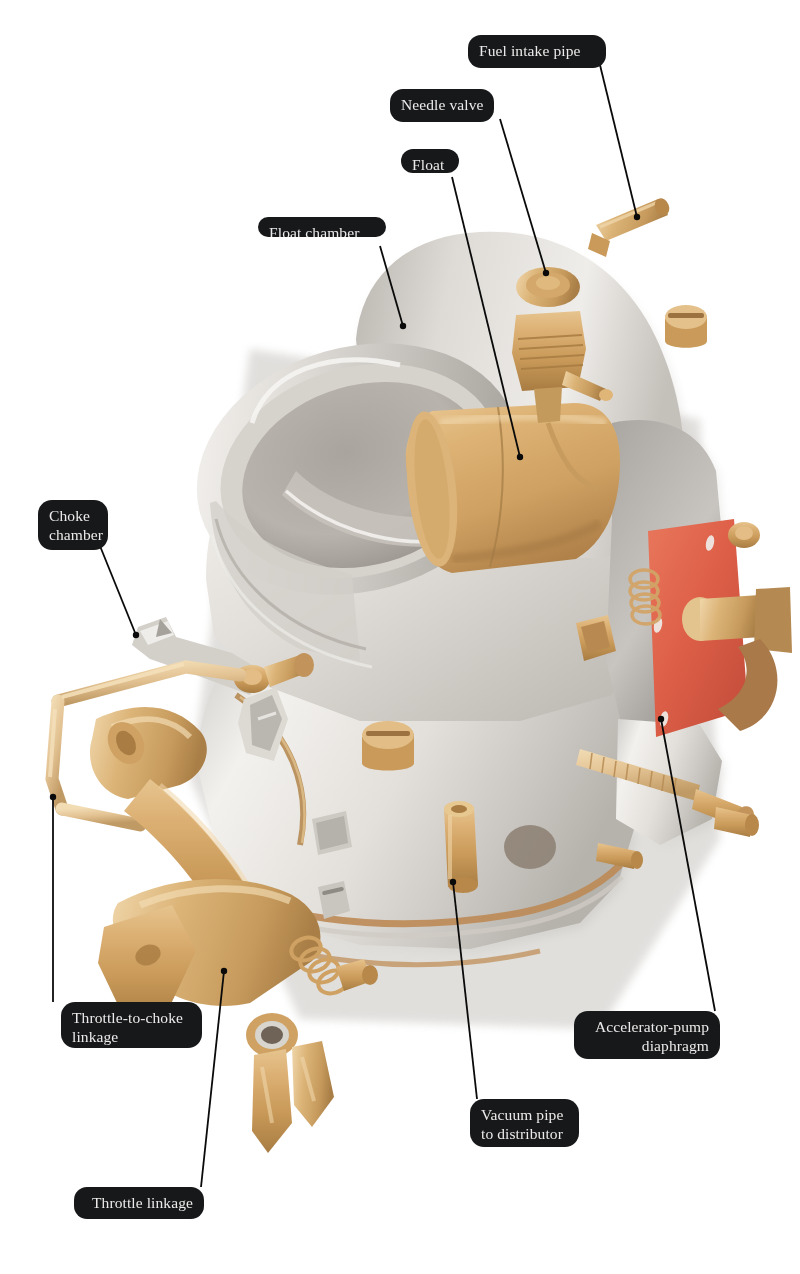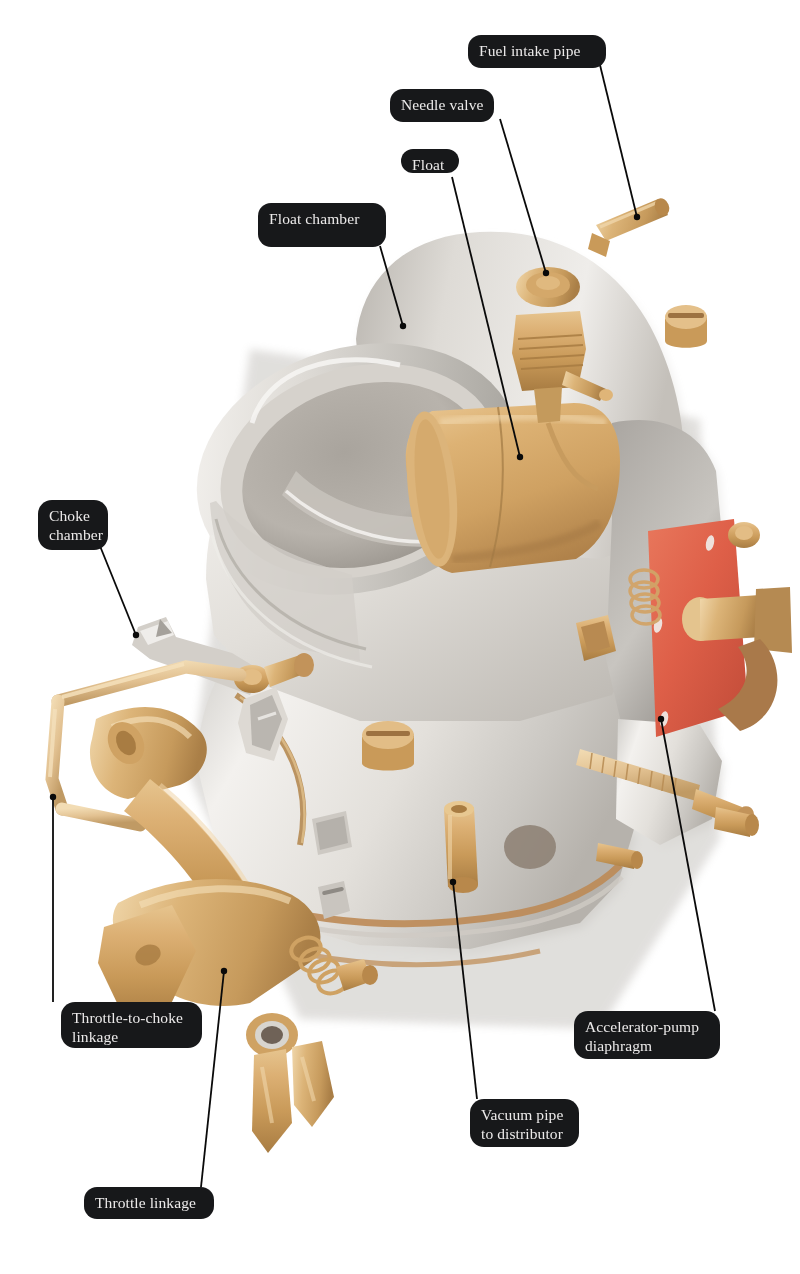--- a/index.html
+++ b/index.html
@@ -39,21 +39,21 @@
     color: #eceaea;
     border-radius: 13px;
     font-size: 15.5px;
     line-height: 19px;
     letter-spacing: 0.1px;
     padding: 6px 11px 7px 11px;
     white-space: pre;
     box-sizing: border-box;
   }
   .pill.two-line { border-radius: 14px; }
-  .pill.right { text-align: left; }
+  .pill.right { text-align: right; }
   .pill.clip { overflow: hidden; }
 </style>
 </head>
 <body>
 
 <div id="stage">
 
   <svg id="illustration" viewBox="0 0 800 1274">
     <defs>
 
@@ -432,25 +432,25 @@
         <circle cx="224" cy="952" r="3.2"></circle>
         <circle cx="453" cy="863" r="3.2"></circle>
         <circle cx="661" cy="700" r="3.2"></circle>
       </g>
   </svg>
 
   <div id="label-layer">
       <div class="pill clip" style="left: 468px; top: 16px; width: 138px; height: 33px;">Fuel intake pipe</div>
       <div class="pill clip" style="left: 390px; top: 70px; width: 104px; height: 33px;">Needle valve</div>
       <div class="pill clip" style="left: 401px; top: 130px; width: 58px; height: 24px;">Float</div>
-      <div class="pill clip" style="left: 258px; top: 184px; width: 128px; height: 44px;">Float chamber</div>
+      <div class="pill clip" style="left: 258px; top: 198px; width: 128px; height: 20px;">Float chamber</div>
       <div class="pill clip two-line" style="left: 38px; top: 481px; width: 70px; height: 50px;">Choke
 chamber</div>
       <div class="pill clip two-line" style="left: 61px; top: 983px; width: 141px; height: 46px;">Throttle-to-choke
 linkage</div>
-      <div class="pill clip" style="left: 84px; top: 1168px; width: 130px; height: 32px;">Throttle linkage</div>
+      <div class="pill clip" style="left: 74px; top: 1168px; width: 130px; height: 32px; text-align: right;">Throttle linkage</div>
       <div class="pill clip two-line" style="left: 470px; top: 1080px; width: 109px; height: 48px;">Vacuum pipe
 to distributor</div>
       <div class="pill clip two-line right" style="left: 574px; top: 992px; width: 146px; height: 48px;">Accelerator-pump
 diaphragm</div>
     </div>
 
 </div>
 
 </body></html>

